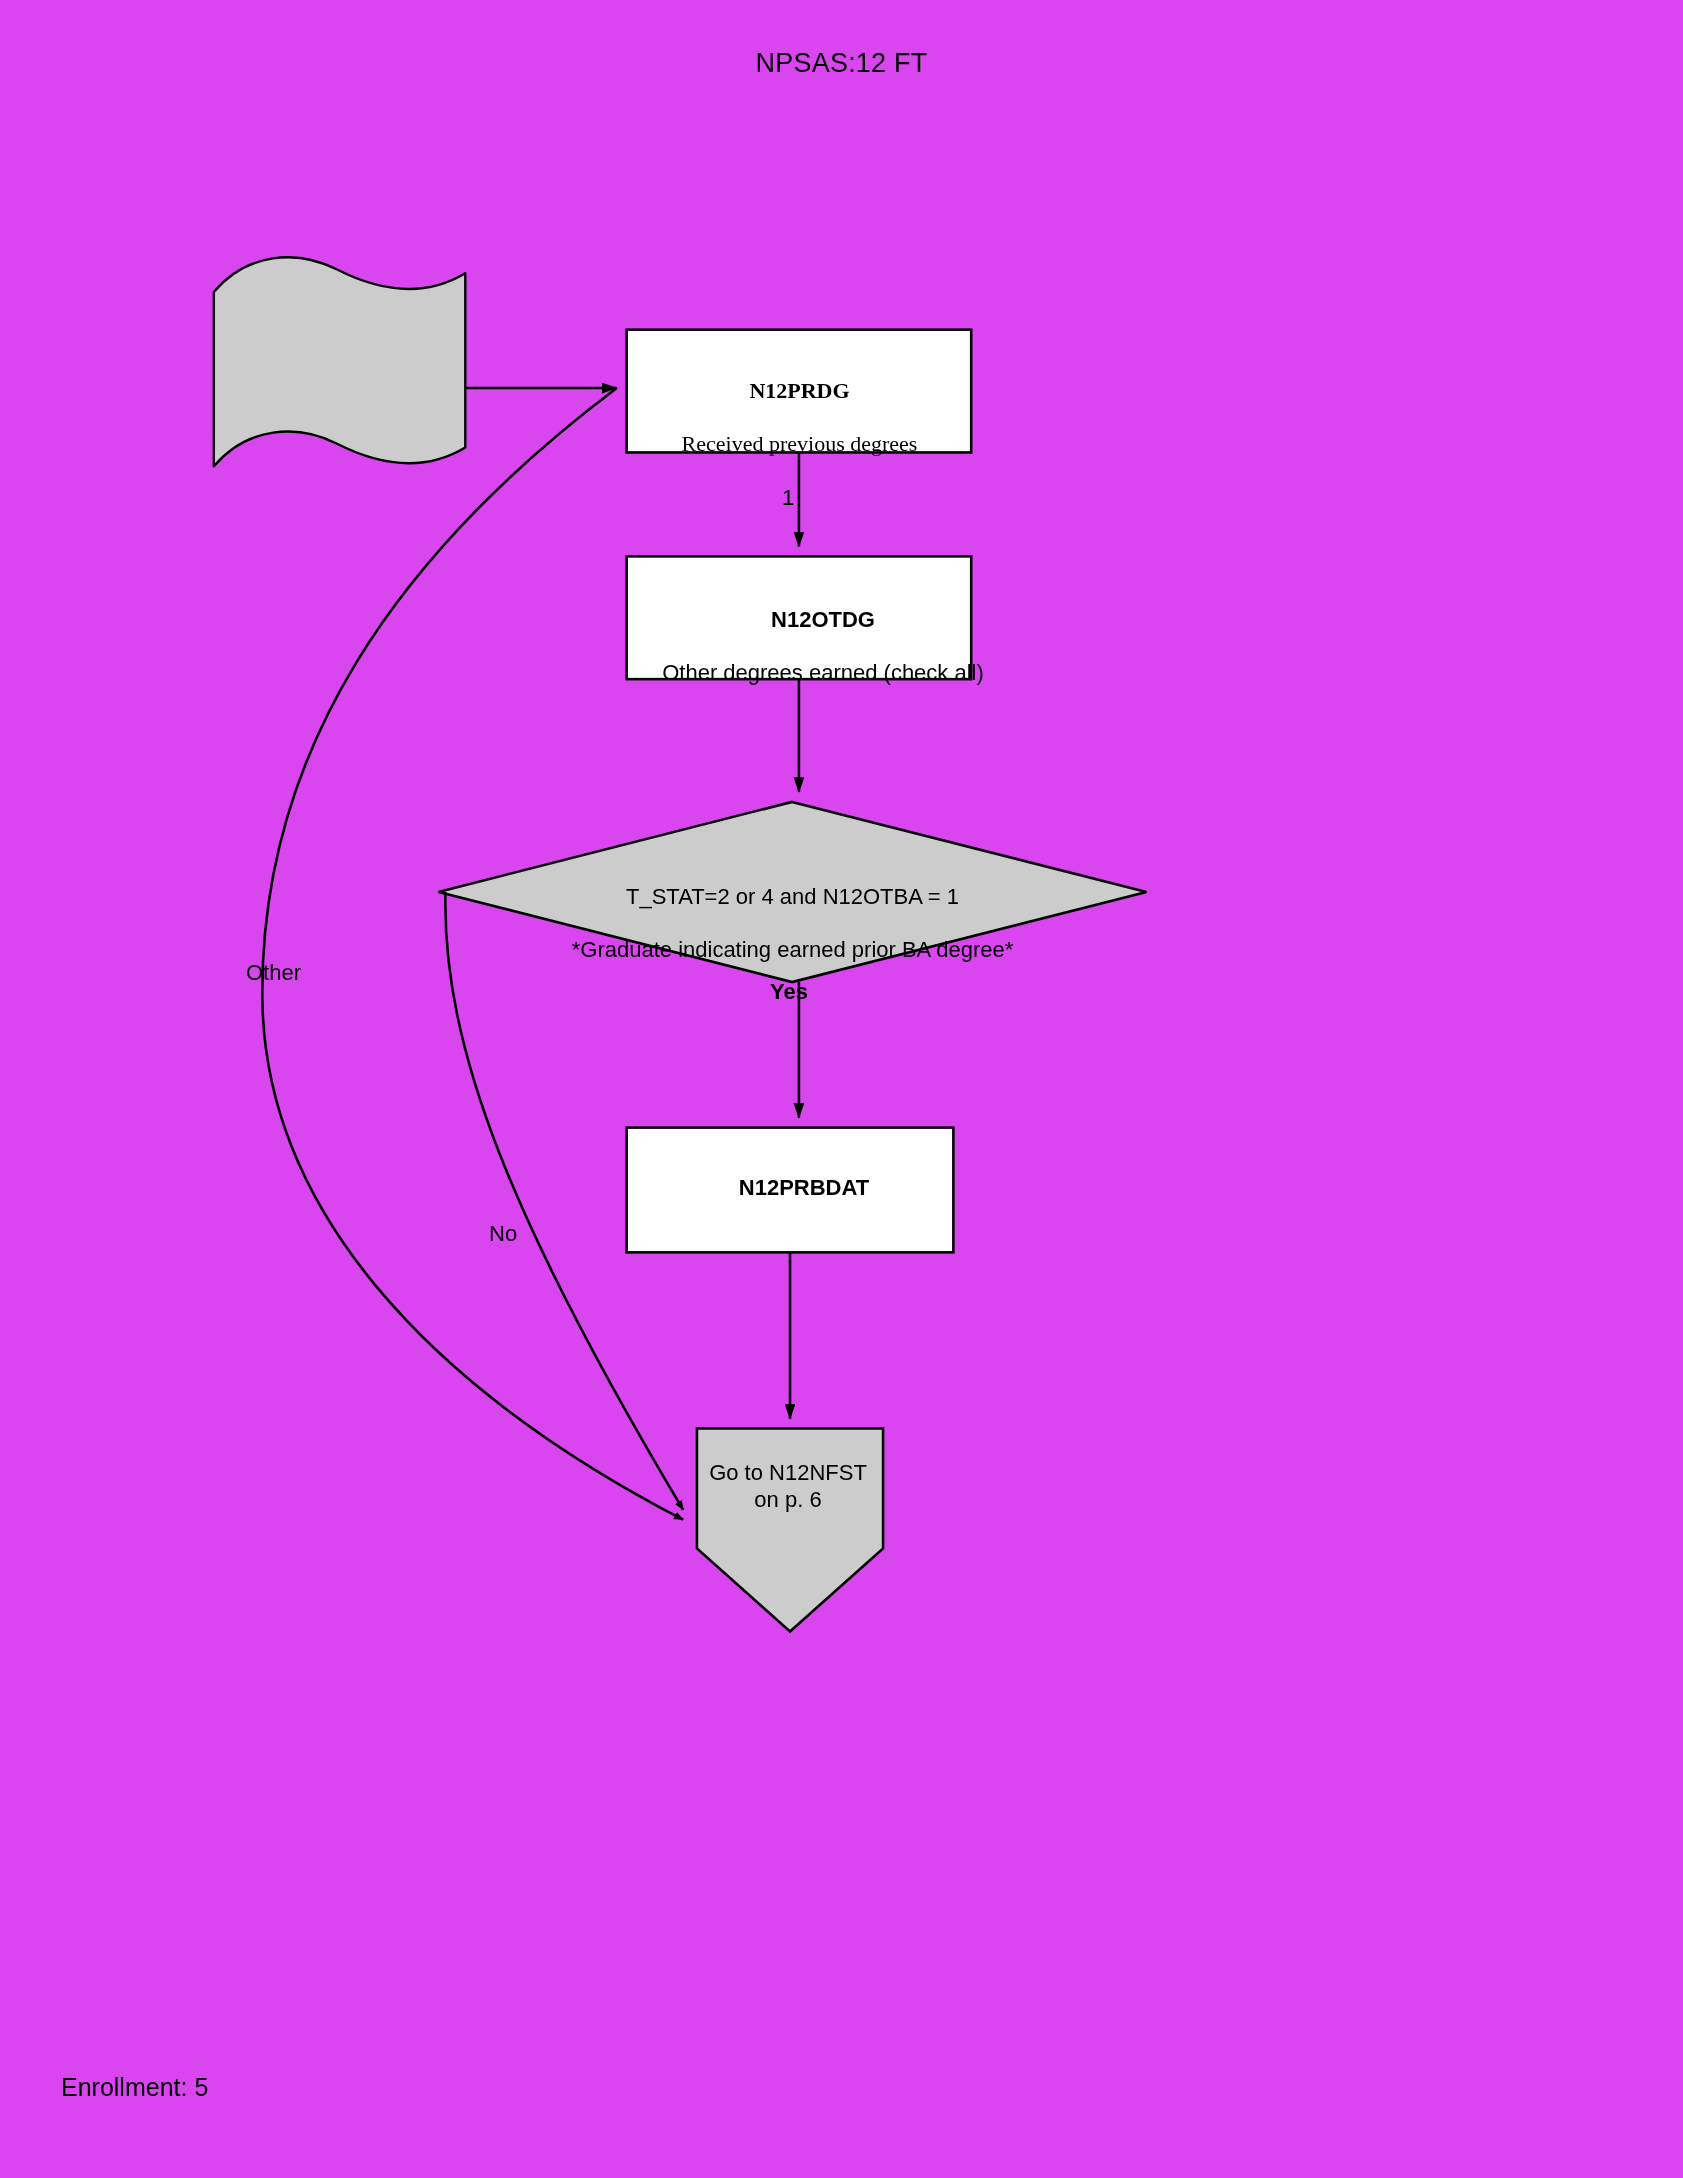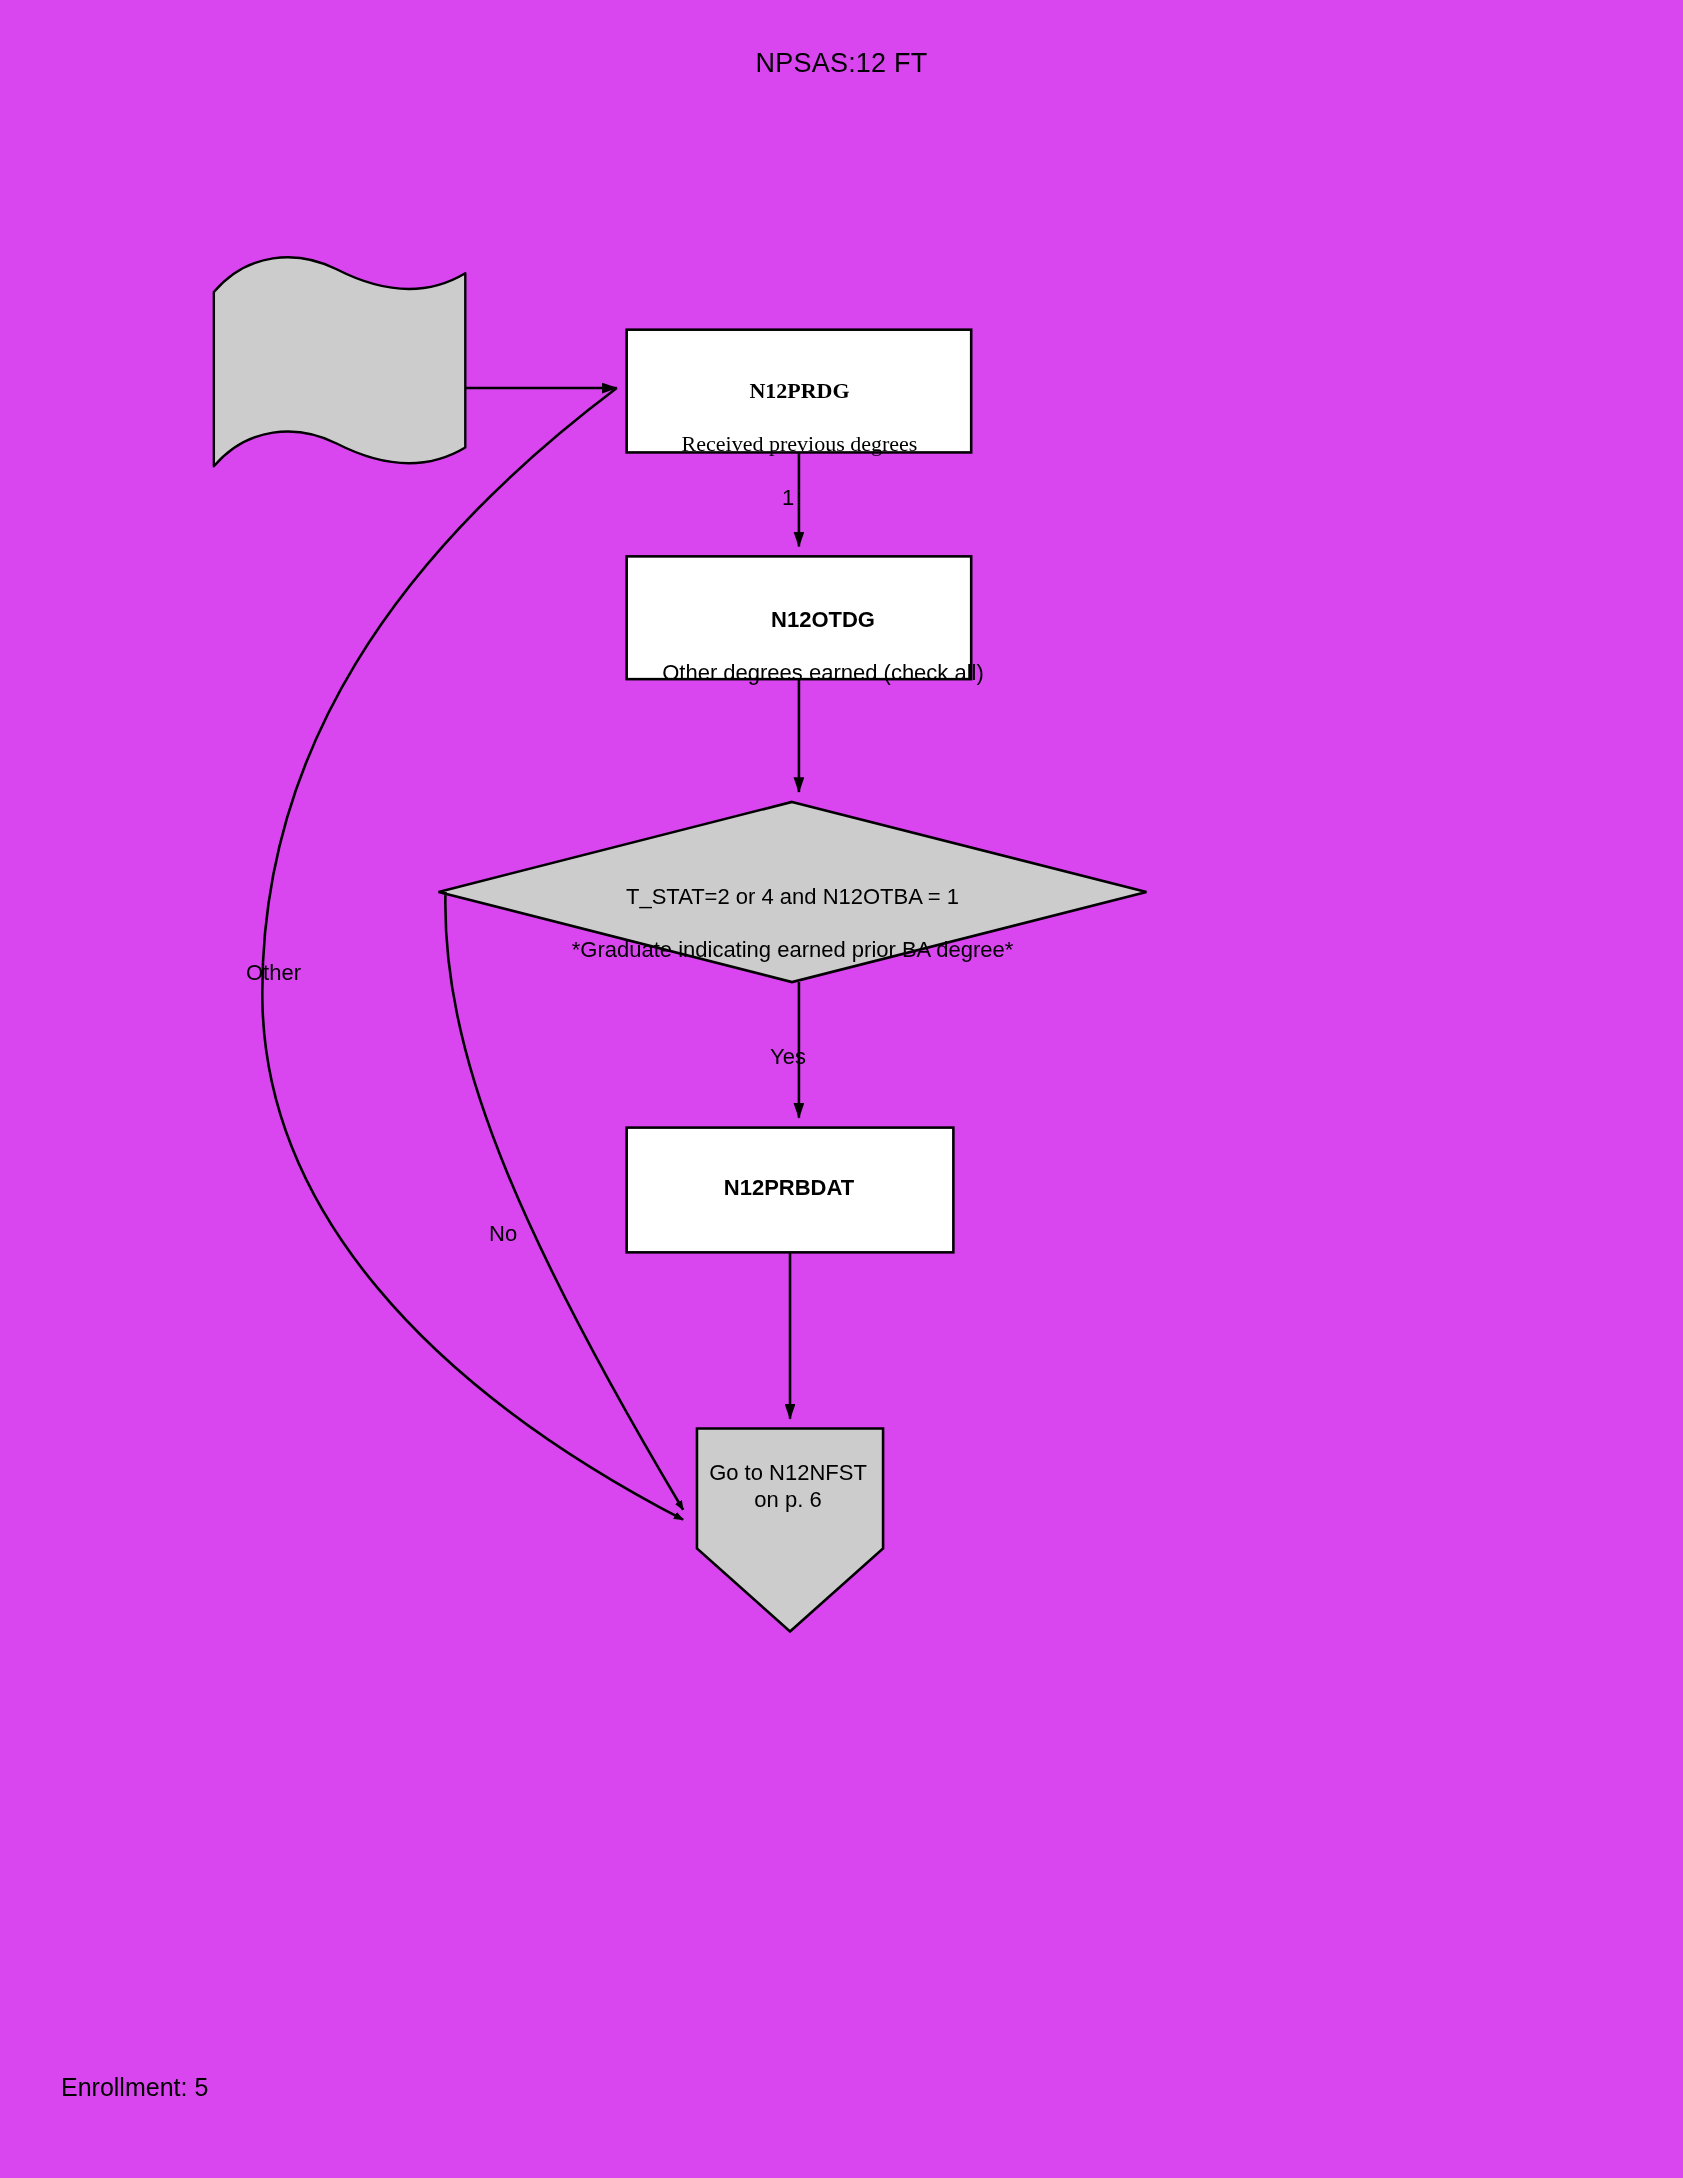--- a/index.html
+++ b/index.html
@@ -78,31 +78,31 @@
     left: 627px;
     top: 580px;
     width: 392px;
   }
   #diamond-text {
     left: 525px;
     top: 857px;
     width: 535px;
   }
   #box-prbdat-text {
-    left: 647px;
+    left: 662px;
     top: 1148px;
     width: 284px;
   }
   #terminal-text {
     left: 693px;
     top: 1460px;
     width: 190px;
   }
   #label-one      { left: 782px;  top: 485px; }
-  #label-yes      { left: 770px;  top: 1044px; }
+  #label-yes      { left: 770px;  top: 979px; font-weight: bold; }
   #label-else     { left: 246px;  top: 960px; }
   #label-no       { left: 489px;  top: 1221px; }
 </style>
 </head>
 <body>
 
 <div id="page">
 
   <div class="doc-title">NPSAS:12 FT</div>
 

